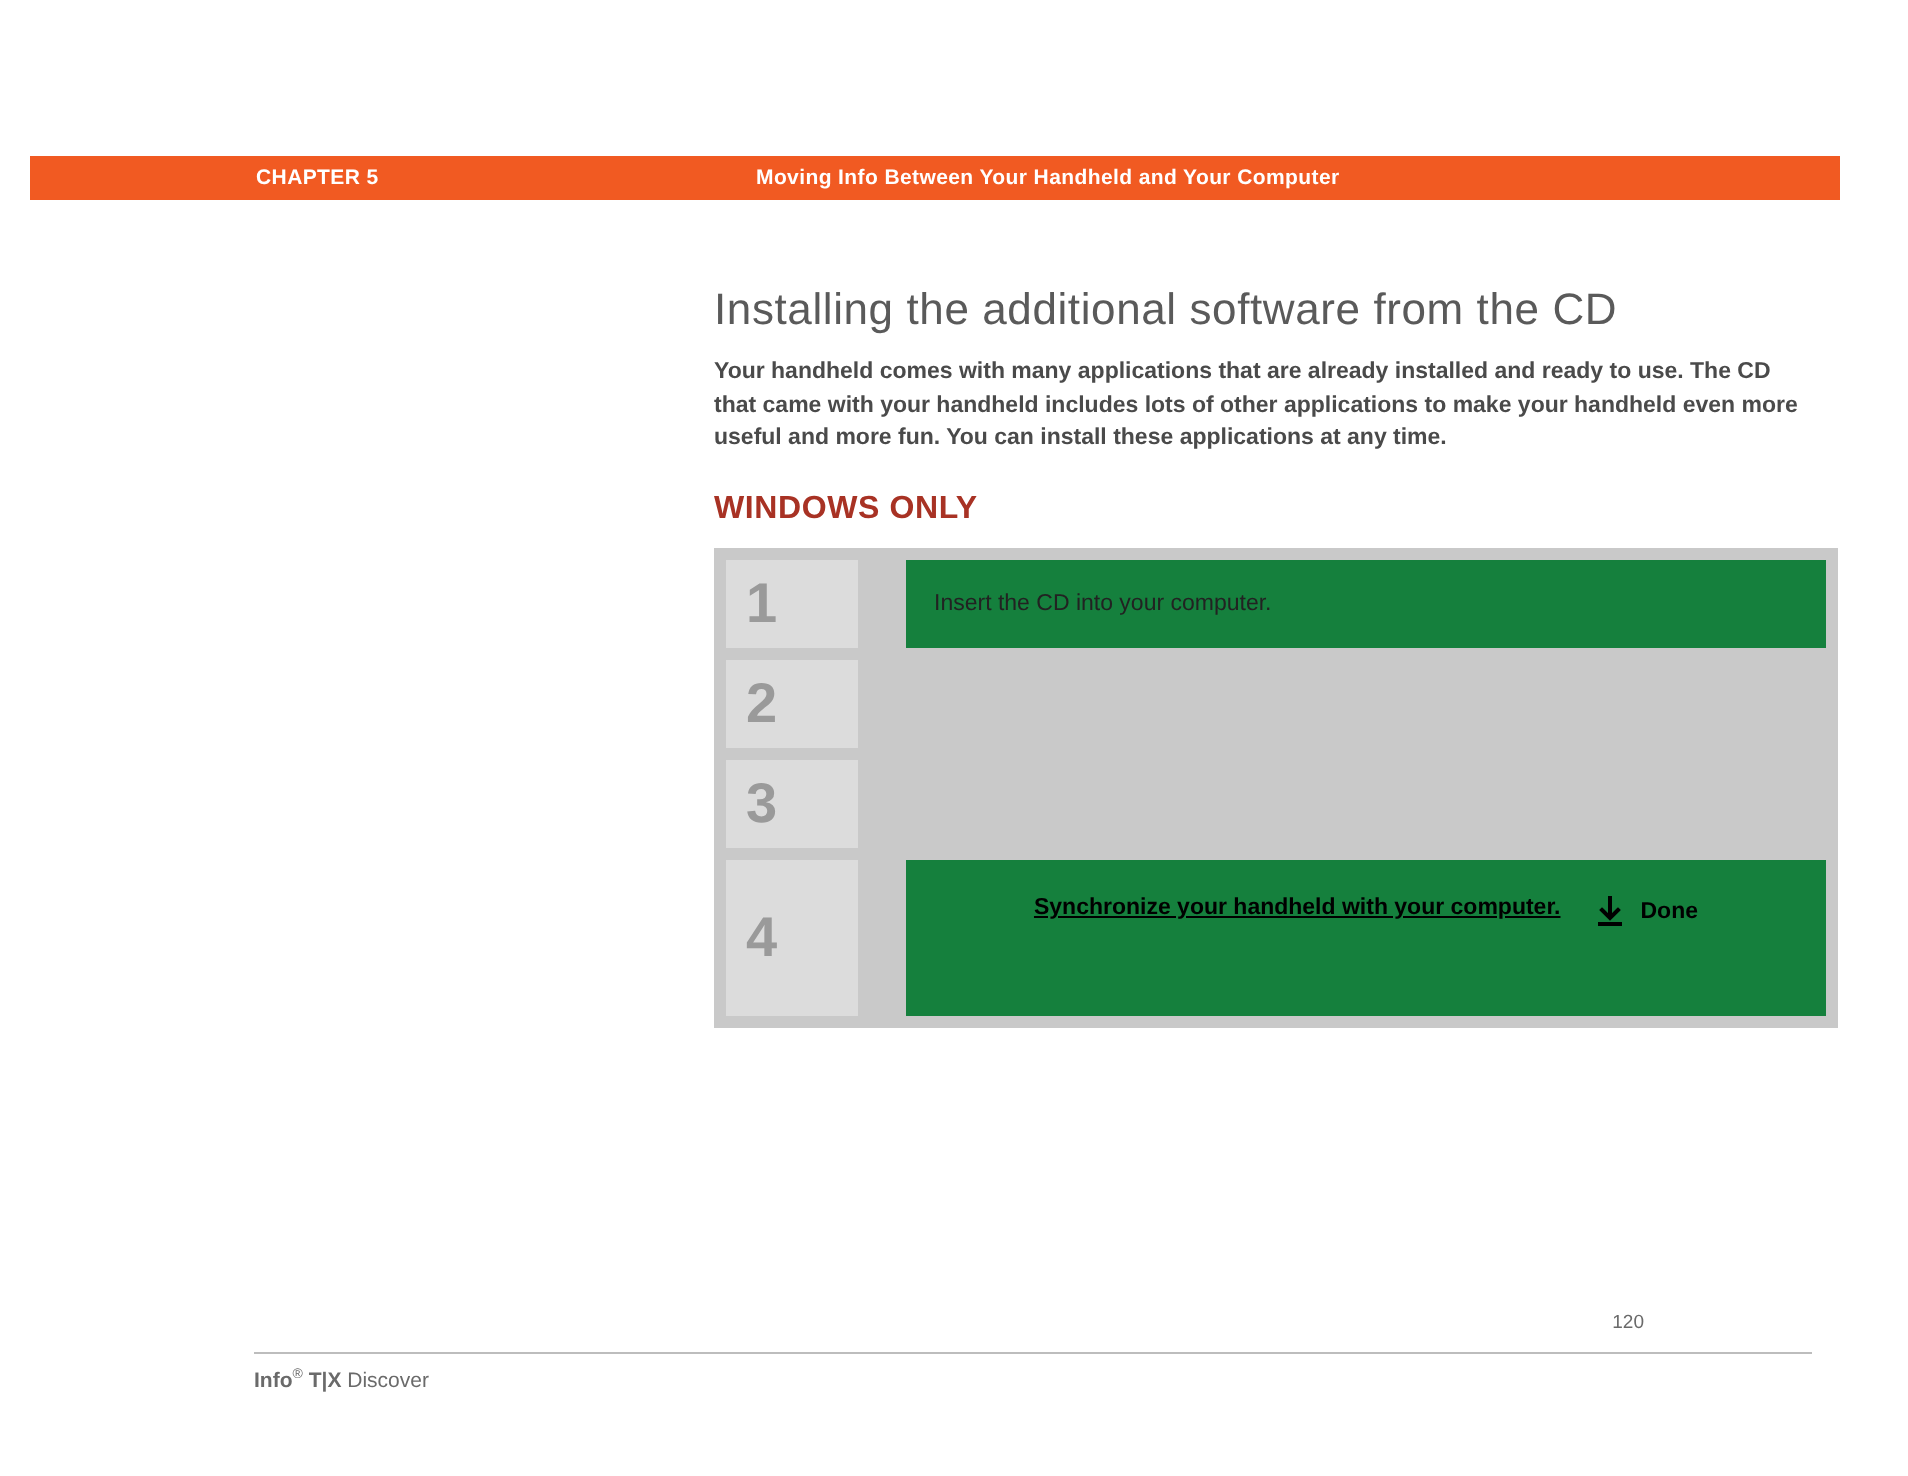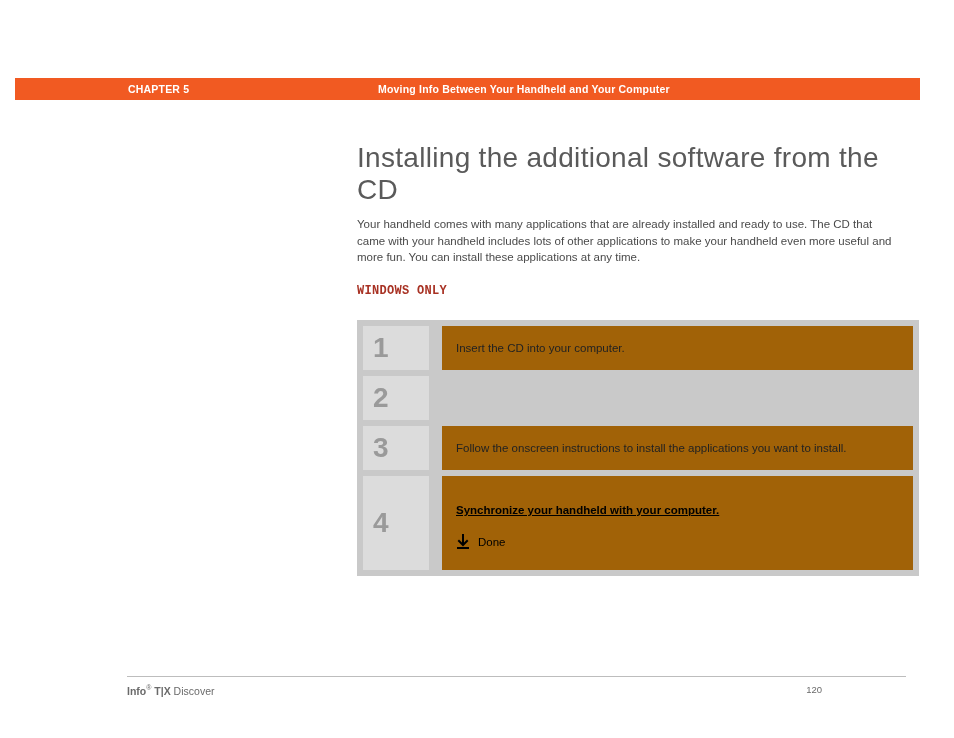--- a/index.html
+++ b/index.html
@@ -34,40 +34,40 @@
     margin-left: 21px;
   }
 
   .content {
     position: absolute;
     left: 357px;
     top: 142px;
     width: 560px;
   }
   .heading {
-    font-size: 28px;
+    font-size: 22px;
     color: #5a5a5a;
     font-weight: normal;
     letter-spacing: 0.3px;
     margin-bottom: 10px;
   }
   .intro {
     font-size: 11.5px;
     color: #4a4a4a;
     line-height: 1.45;
     margin-bottom: 18px;
     max-width: 545px;
+    font-weight: bold;
   }
   .platform-tag {
-    font-size: 12px;
+    font-size: 16px;
     font-weight: bold;
     color: #a83224;
     letter-spacing: 0.3px;
-    margin-bottom: 22px;
-    font-family: Liberation Mono, monospace;
+    margin-bottom: 10px;
   }
 
   .steps-block {
     width: 562px;
     background: #c9c9c9;
     padding: 6px;
   }
   .step-row {
     display: flex;
     margin-bottom: 6px;
@@ -80,54 +80,53 @@
     color: #9a9a9a;
     font-size: 28px;
     font-weight: 900;
     font-family: Arial, Helvetica, sans-serif;
     display: flex;
     align-items: center;
     padding-left: 10px;
   }
   .step-body {
     flex: 1;
-    background: #a16207;
-    margin-left: 13px;
+    background: #15803d;
+    margin-left: 24px;
     display: flex;
     align-items: center;
     padding: 14px 14px;
     font-size: 11.5px;
     color: #222;
   }
   .step-body.tall {
-    flex-direction: column;
     align-items: flex-start;
     justify-content: center;
     gap: 18px;
-    padding: 28px 14px 20px 14px;
+    padding: 18px 14px 20px 14px;
   }
   .sync-link {
     font-weight: bold;
     text-decoration: underline;
     color: #000;
     cursor: pointer;
   }
   .done-row {
     display: flex;
     align-items: center;
     gap: 8px;
   }
   .done-icon {
     display: inline-flex;
     align-items: center;
     justify-content: center;
   }
   .done-label {
     font-size: 11.5px;
-    font-weight: normal;
+    font-weight: bold;
     color: #000;
   }
 
   .footer-rule {
     position: absolute;
     left: 127px;
     top: 676px;
     width: 779px;
     height: 1px;
     background: #bdbdbd;
@@ -137,21 +136,21 @@
     left: 127px;
     top: 684px;
     font-size: 10.5px;
     color: #6a6a6a;
   }
   .footer-left .bold { font-weight: bold; }
   .footer-left sup { font-size: 7px; vertical-align: super; }
   .footer-right {
     position: absolute;
     right: 48px;
-    top: 684px;
+    top: 656px;
     font-size: 9.5px;
     color: #6a6a6a;
   }
 </style>
 </head>
 <body>
 
 <div class="page">
 
   <div class="header-bar">
@@ -172,23 +171,20 @@
           <span>Insert the CD into your computer.</span>
         </div>
       </div>
 
       <div class="step-row">
         <div class="step-num">2</div>
       </div>
 
       <div class="step-row">
         <div class="step-num">3</div>
-        <div class="step-body">
-          <span>Follow the onscreen instructions to install the applications you want to install.</span>
-        </div>
       </div>
 
       <div class="step-row">
         <div class="step-num" style="min-height:78px">4</div>
         <div class="step-body tall">
           <span class="sync-link">Synchronize your handheld with your computer.</span>
           <div class="done-row">
             <span class="done-icon">
               <svg width="14" height="16" viewBox="0 0 14 16">
                 <path d="M7 1 L7 10 M3 7 L7 11 L11 7 M2 14 L12 14" stroke="#000" stroke-width="2" fill="none" stroke-linecap="square"></path>

